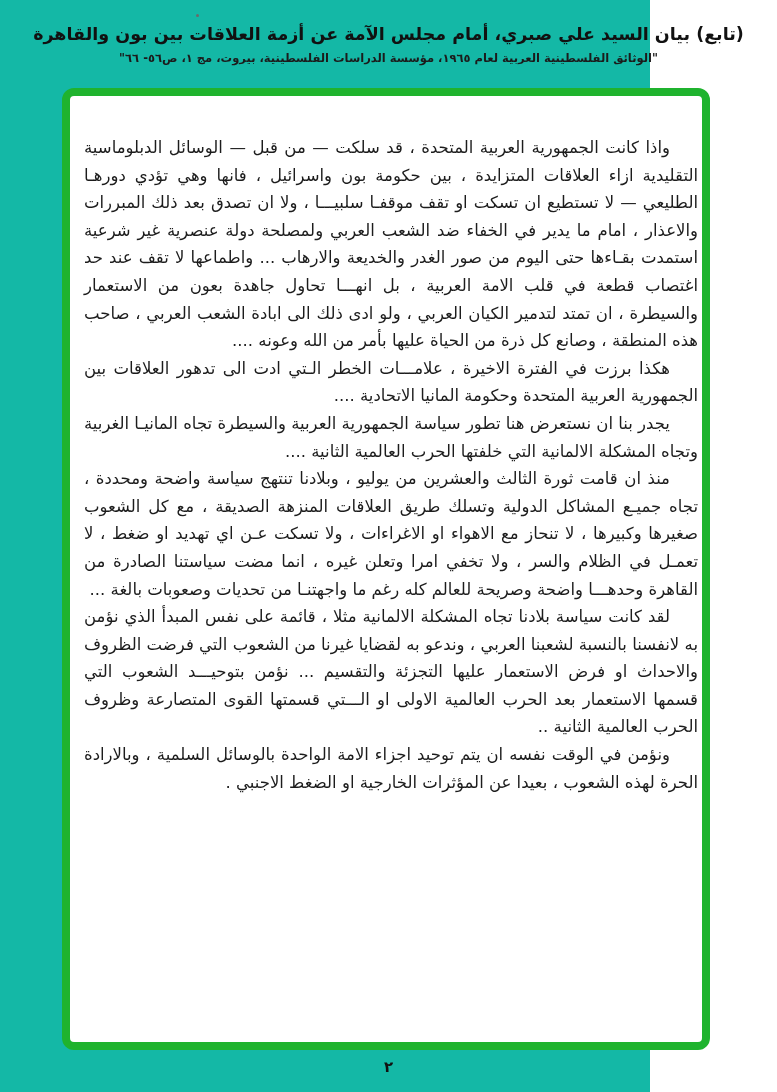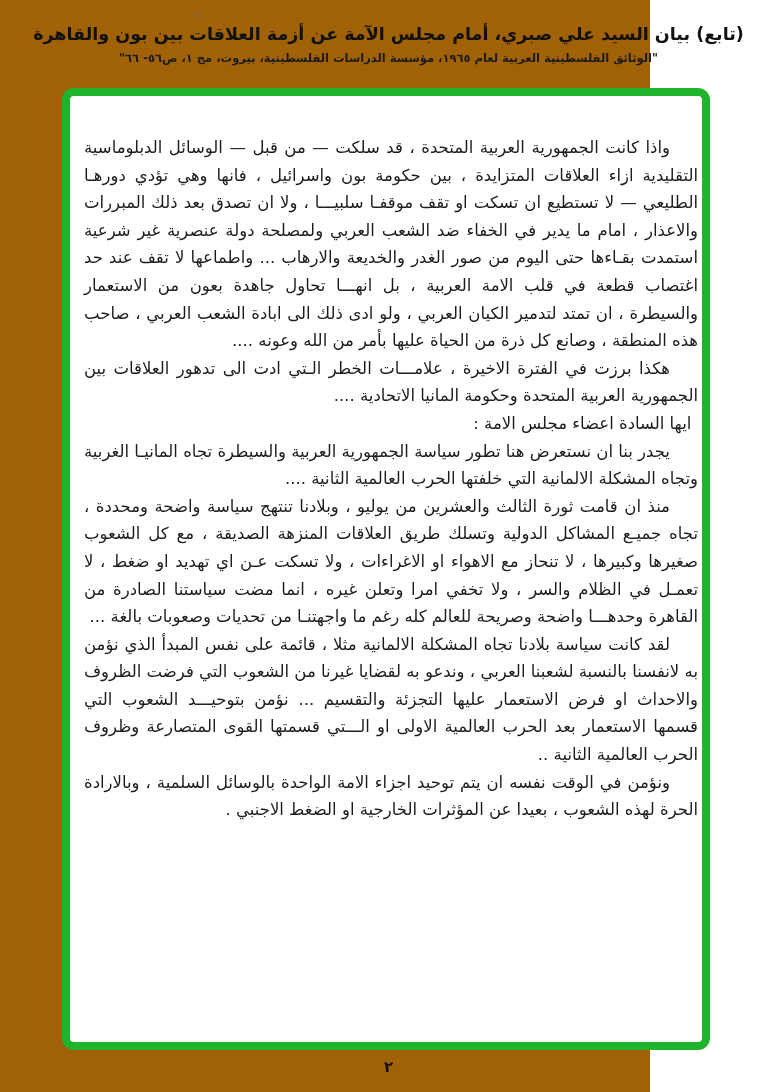--- a/index.html
+++ b/index.html
@@ -8,21 +8,21 @@
     width: 777px;
     height: 1092px;
     background: #ffffff;
     overflow: hidden;
     font-family: "DejaVu Sans", sans-serif;
   }
   .page {
     position: relative;
     width: 650px;
     height: 1092px;
-    background: #a16207;
+    background: #14b8a6;
   }
   .scan-artifact {
     position: absolute;
     left: 196px;
     top: 14px;
     width: 3px;
     height: 3px;
     background: #6a6a6a;
     border-radius: 50%;
   }
@@ -98,21 +98,20 @@
 
   <div class="doc-header">
     <div class="doc-title">(تابع) بيان السيد علي صبري، أمام مجلس الآمة عن أزمة العلاقات بين بون والقاهرة</div>
     <div class="doc-source">"الوثائق الفلسطينية العربية لعام ١٩٦٥، مؤسسة الدراسات الفلسطينية، بيروت، مج ١، ص٥٦- ٦٦"</div>
   </div>
 
   <div class="scan-frame" style="border-color: rgb(31, 179, 46);">
     <div class="scan-body" style="color: rgb(28, 28, 28);">
       <p>واذا كانت الجمهورية العربية المتحدة ، قد سلكت — من قبل — الوسائل الدبلوماسية التقليدية ازاء العلاقات المتزايدة ، بين حكومة بون واسرائيل ، فانها وهي تؤدي دورهـا الطليعي — لا تستطيع ان تسكت او تقف موقفـا سلبيـــا ، ولا ان تصدق بعد ذلك المبررات والاعذار ، امام ما يدير في الخفاء ضد الشعب العربي ولمصلحة دولة عنصرية غير شرعية استمدت بقـاءها حتى اليوم من صور الغدر والخديعة والارهاب ... واطماعها لا تقف عند حد اغتصاب قطعة في قلب الامة العربية ، بل انهـــا تحاول جاهدة بعون من الاستعمار والسيطرة ، ان تمتد لتدمير الكيان العربي ، ولو ادى ذلك الى ابادة الشعب العربي ، صاحب هذه المنطقة ، وصانع كل ذرة من الحياة عليها بأمر من الله وعونه ....</p>
       <p>هكذا برزت في الفترة الاخيرة ، علامـــات الخطر الـتي ادت الى تدهور العلاقات بين الجمهورية العربية المتحدة وحكومة المانيا الاتحادية ....</p>
-      <p class="address-line">ايها السادة اعضاء مجلس الامة :</p>
       <p>يجدر بنا ان نستعرض هنا تطور سياسة الجمهورية العربية والسيطرة تجاه المانيـا الغربية وتجاه المشكلة الالمانية التي خلفتها الحرب العالمية الثانية ....</p>
       <p>منذ ان قامت ثورة الثالث والعشرين من يوليو ، وبلادنا تنتهج سياسة واضحة ومحددة ، تجاه جميـع المشاكل الدولية وتسلك طريق العلاقات المنزهة الصديقة ، مع كل الشعوب صغيرها وكبيرها ، لا تنحاز مع الاهواء او الاغراءات ، ولا تسكت عـن اي تهديد او ضغط ، لا تعمـل في الظلام والسر ، ولا تخفي امرا وتعلن غيره ، انما مضت سياستنا الصادرة من القاهرة وحدهـــا واضحة وصريحة للعالم كله رغم ما واجهتنـا من تحديات وصعوبات بالغة ...</p>
       <p>لقد كانت سياسة بلادنا تجاه المشكلة الالمانية مثلا ، قائمة على نفس المبدأ الذي نؤمن به لانفسنا بالنسبة لشعبنا العربي ، وندعو به لقضايا غيرنا من الشعوب التي فرضت الظروف والاحداث او فرض الاستعمار عليها التجزئة والتقسيم ... نؤمن بتوحيـــد الشعوب التي قسمها الاستعمار بعد الحرب العالمية الاولى او الـــتي قسمتها القوى المتصارعة وظروف الحرب العالمية الثانية ..</p>
       <p>ونؤمن في الوقت نفسه ان يتم توحيد اجزاء الامة الواحدة بالوسائل السلمية ، وبالارادة الحرة لهذه الشعوب ، بعيدا عن المؤثرات الخارجية او الضغط الاجنبي .</p>
     </div>
   </div>
 
   <div class="page-number">٢</div>
 
 </div>

